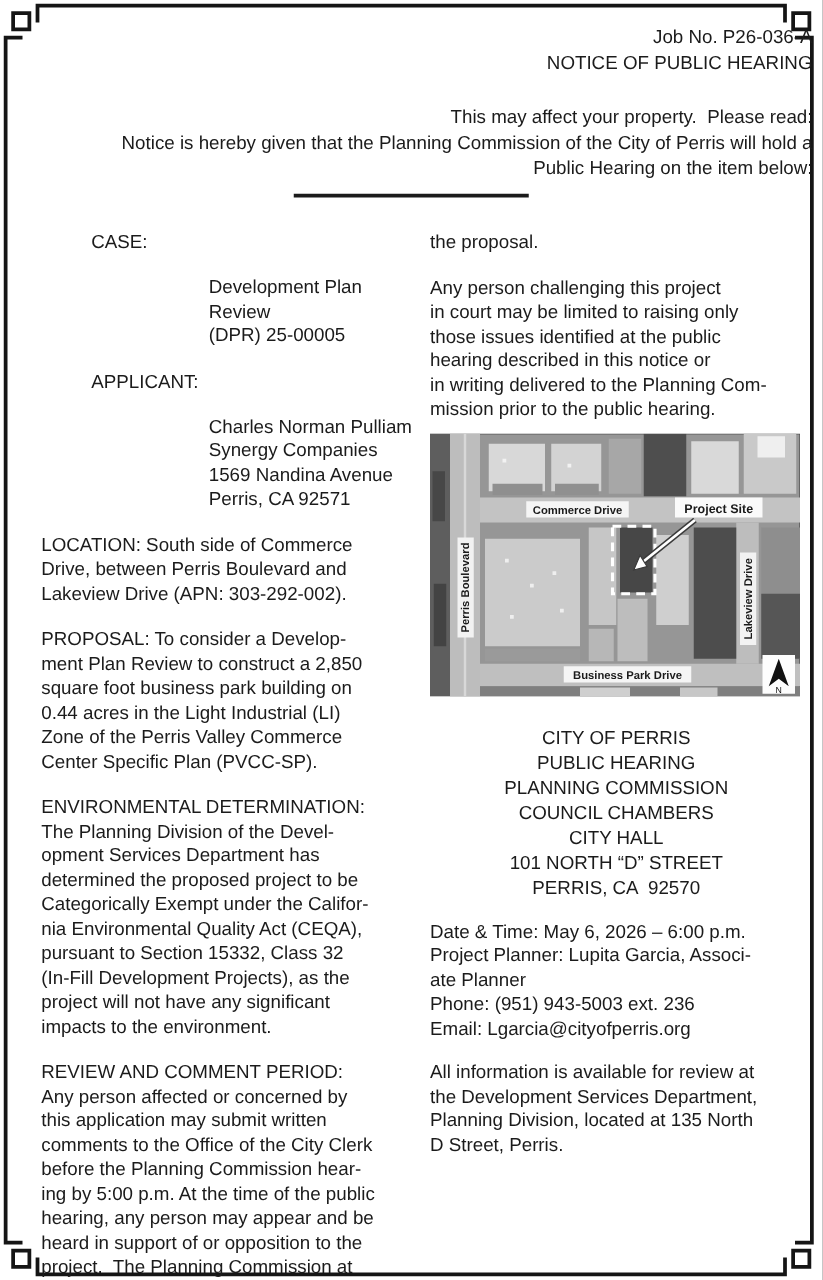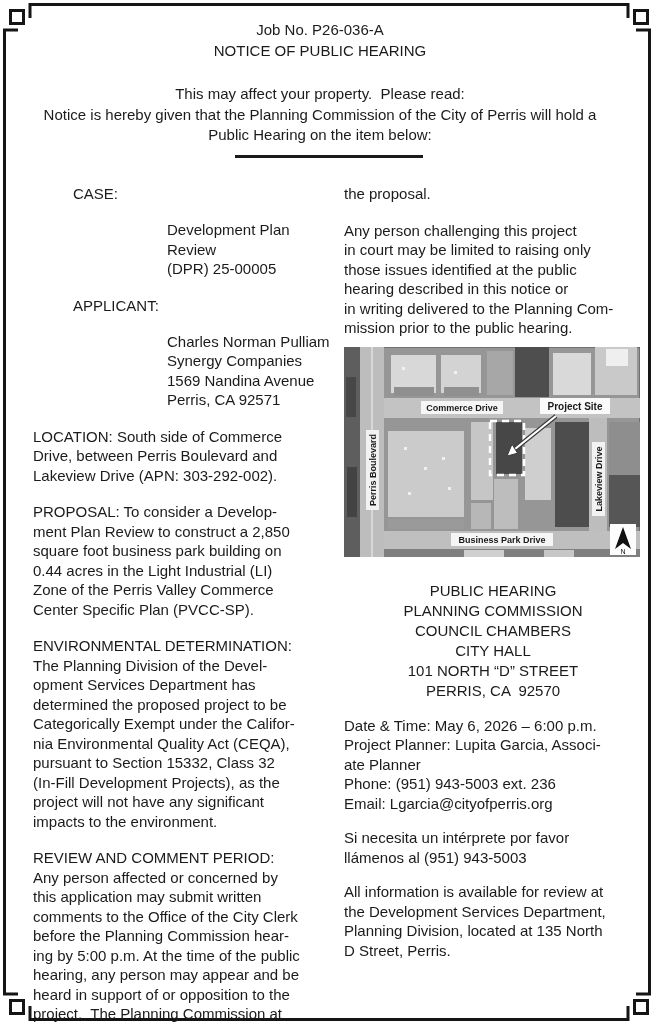--- a/index.html
+++ b/index.html
@@ -2,21 +2,21 @@
 <html><head>
 <meta charset="utf-8">
 <style>
   html,body{margin:0;padding:0;background:#9a9a9a;}
   .page{
     position:relative;width:658px;height:1024px;background:#ffffff;
     font-family:"Liberation Sans",sans-serif;color:#1b1b1b;overflow:hidden;
     margin:0 auto;
   }
   .border-svg{position:absolute;inset:0;pointer-events:none;}
-  .hdr{position:absolute;top:20px;left:0;right:18px;text-align:center;font-size:15px;line-height:20.5px;}
+  .hdr{position:absolute;top:20px;left:0;right:8px;text-align:right;font-size:15px;line-height:20.5px;}
   .hdr .gap{height:23px;}
   .pre{white-space:pre-wrap;}
   .divider{position:absolute;top:155px;left:235px;width:188px;height:3px;background:#1b1b1b;}
   .col{position:absolute;top:184px;font-size:15px;line-height:19.5px;}
   .col-left{left:33px;width:306px;}
   .col-right{left:344px;width:298px;}
   .blk{margin:0 0 17px 0;white-space:pre-wrap;}
   .blk.last{margin-bottom:0;}
   .row{display:flex;margin:0 0 17px 0;}
   .row .lbl{width:94px;flex:none;margin-left:40px;}
@@ -185,34 +185,33 @@
 
         <g>
           <rect x="266" y="177" width="26" height="31" fill="#fdfdfd"></rect>
           <polygon points="279,180 287,202 279,196 271,202" fill="#111111"></polygon>
           <text x="279" y="207" font-family="Liberation Sans, sans-serif" font-size="7" fill="#111111" text-anchor="middle">N</text>
         </g>
       </svg>
     </div>
 
     <div class="venue">
+      <div>CITY OF PERRIS</div>
       <div>PUBLIC HEARING</div>
       <div>PLANNING COMMISSION</div>
       <div>COUNCIL CHAMBERS</div>
       <div>CITY HALL</div>
       <div>101 NORTH “D” STREET</div>
       <div>PERRIS, CA  92570</div>
     </div>
 
     <p class="blk" style="margin-bottom:15px">Date &amp; Time: May 6, 2026 – 6:00 p.m.
 Project Planner: Lupita Garcia, Associ-
 ate Planner
 Phone: (951) 943-5003 ext. 236
 Email: Lgarcia@cityofperris.org</p>
-    <p class="blk" style="margin-bottom:15px">Si necesita un intérprete por favor
-llámenos al (951) 943-5003</p>
     <p class="blk last">All information is available for review at
 the Development Services Department,
 Planning Division, located at 135 North
 D Street, Perris.</p>
   </section>
 
 </div>
 
 </body></html>

